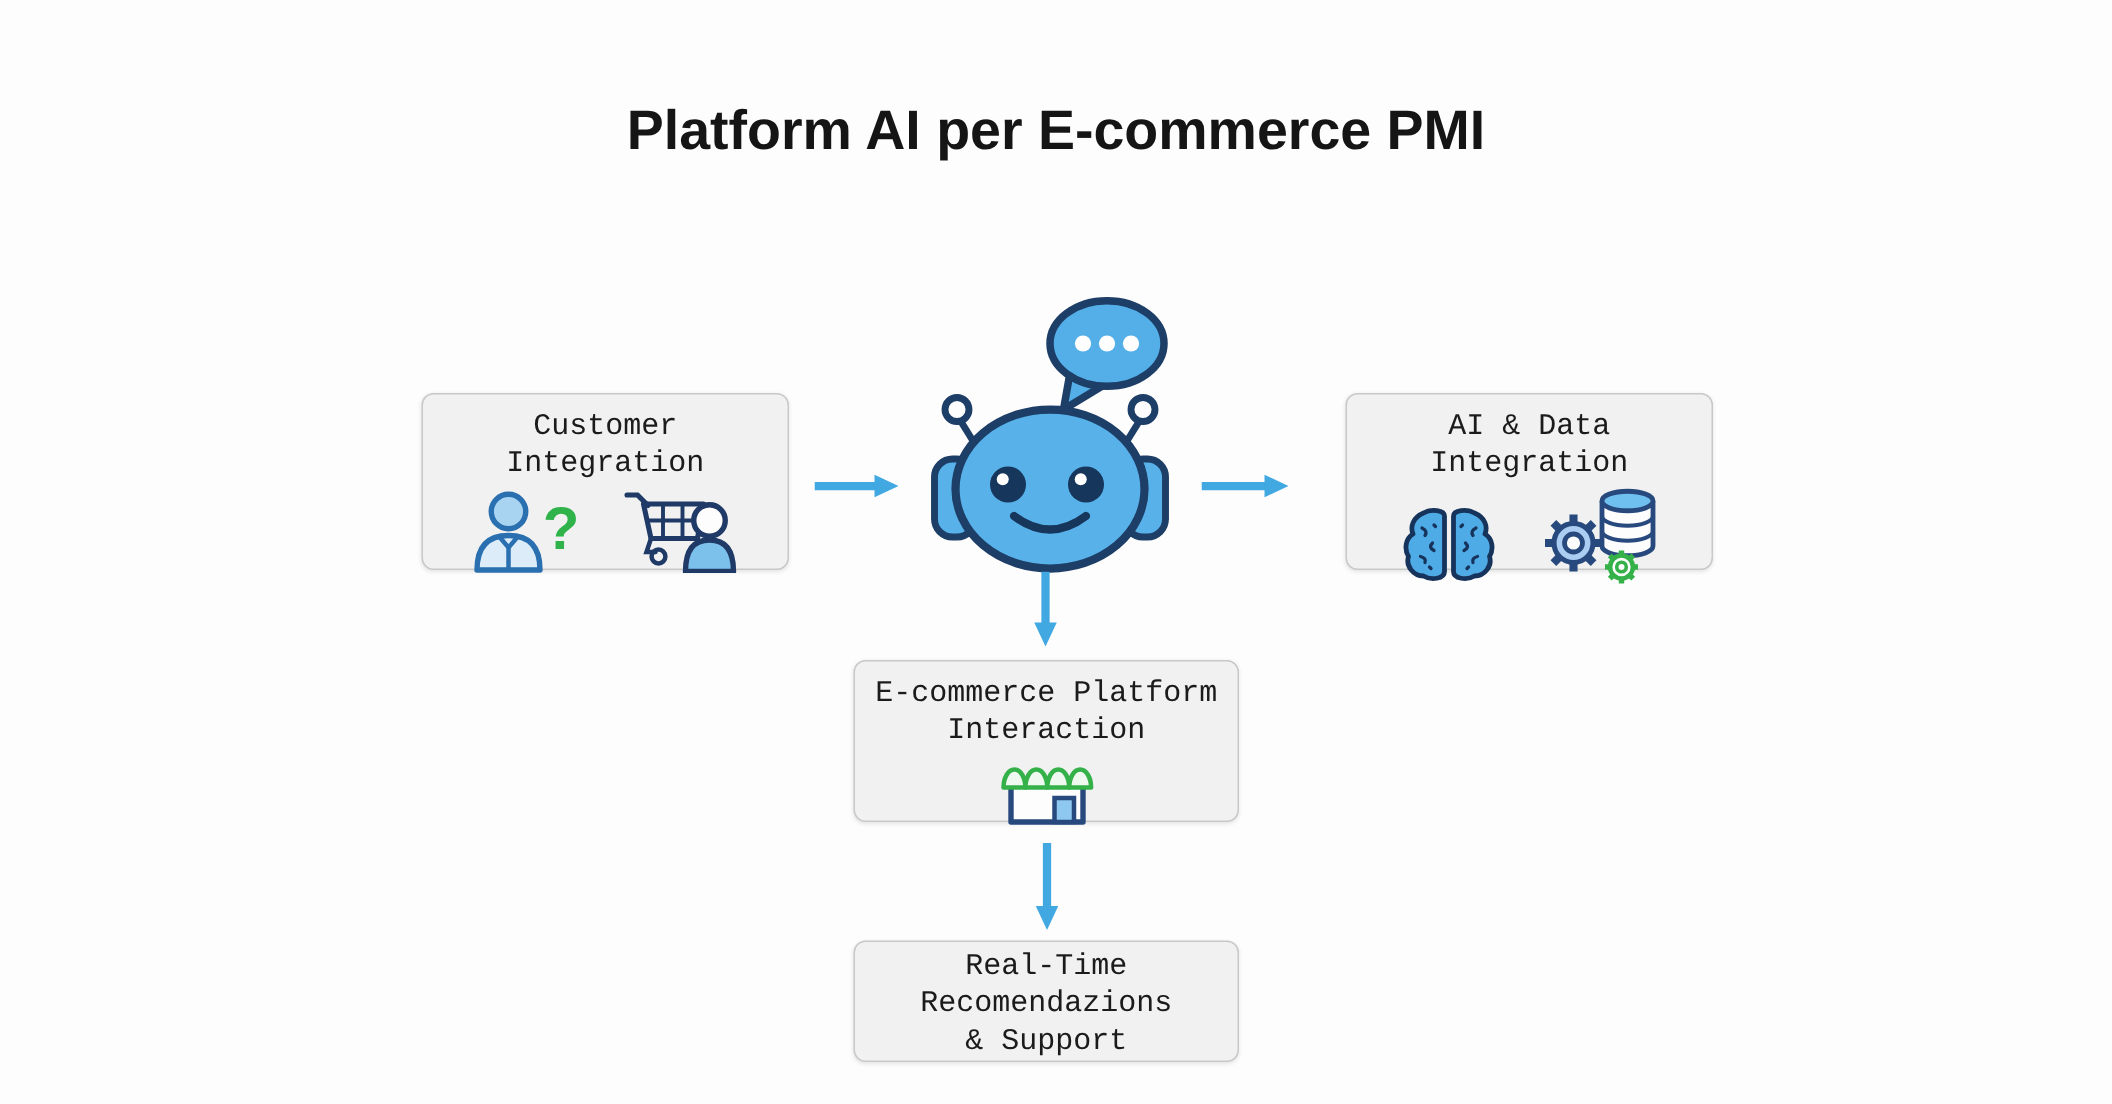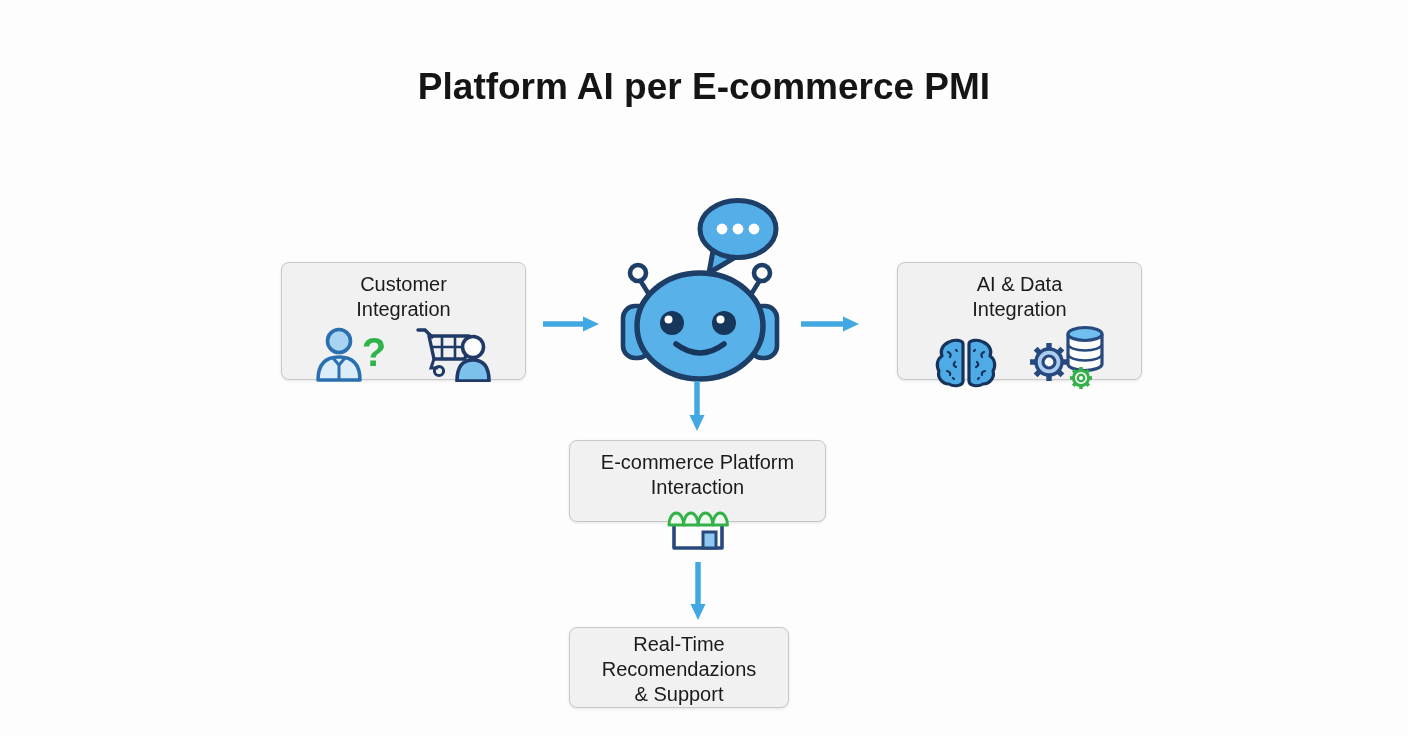--- a/index.html
+++ b/index.html
@@ -33,31 +33,32 @@
     flex-direction: column;
     align-items: center;
     justify-content: flex-start;
     color: #1b1b1b;
   }
   .node .label { 
     text-align: center;
     font-size: 20px;
     line-height: 25px;
     color: #1b1b1b;
+    font-family: Liberation Mono, monospace;
   }
   .node .icon-row {
     display: flex;
     align-items: flex-end;
     justify-content: center;
   }
 
   .node-customer { left: 281px; top: 262px; width: 245px; height: 118px; padding-top: 9px; }
   .node-ai       { left: 897px; top: 262px; width: 245px; height: 118px; padding-top: 9px; }
-  .node-ecom     { left: 569px; top: 440px; width: 257px; height: 82px; padding-top: 9px; }
-  .node-realtime { left: 569px; top: 627px; width: 220px; height: 81px;  padding-top: 4px; justify-content: center; }
+  .node-ecom     { left: 569px; top: 440px; width: 257px; height: 108px; padding-top: 9px; }
+  .node-realtime { left: 569px; top: 627px; width: 257px; height: 81px;  padding-top: 4px; justify-content: center; }
 
   .node-customer .icon-row { gap: 24px; margin-top: 2px; }
   .node-ai .icon-row { gap: 26px; margin-top: 2px; }
   .node-ecom .icon-row { margin-top: 1px; }
 
   .robot-wrap { position: absolute; left: 612px; top: 193px; width: 180px; height: 200px; }
 
   .arrow { position: absolute; }
   .arrow-right-1 { left: 543px; top: 315px; }
   .arrow-right-2 { left: 801px; top: 315px; }

